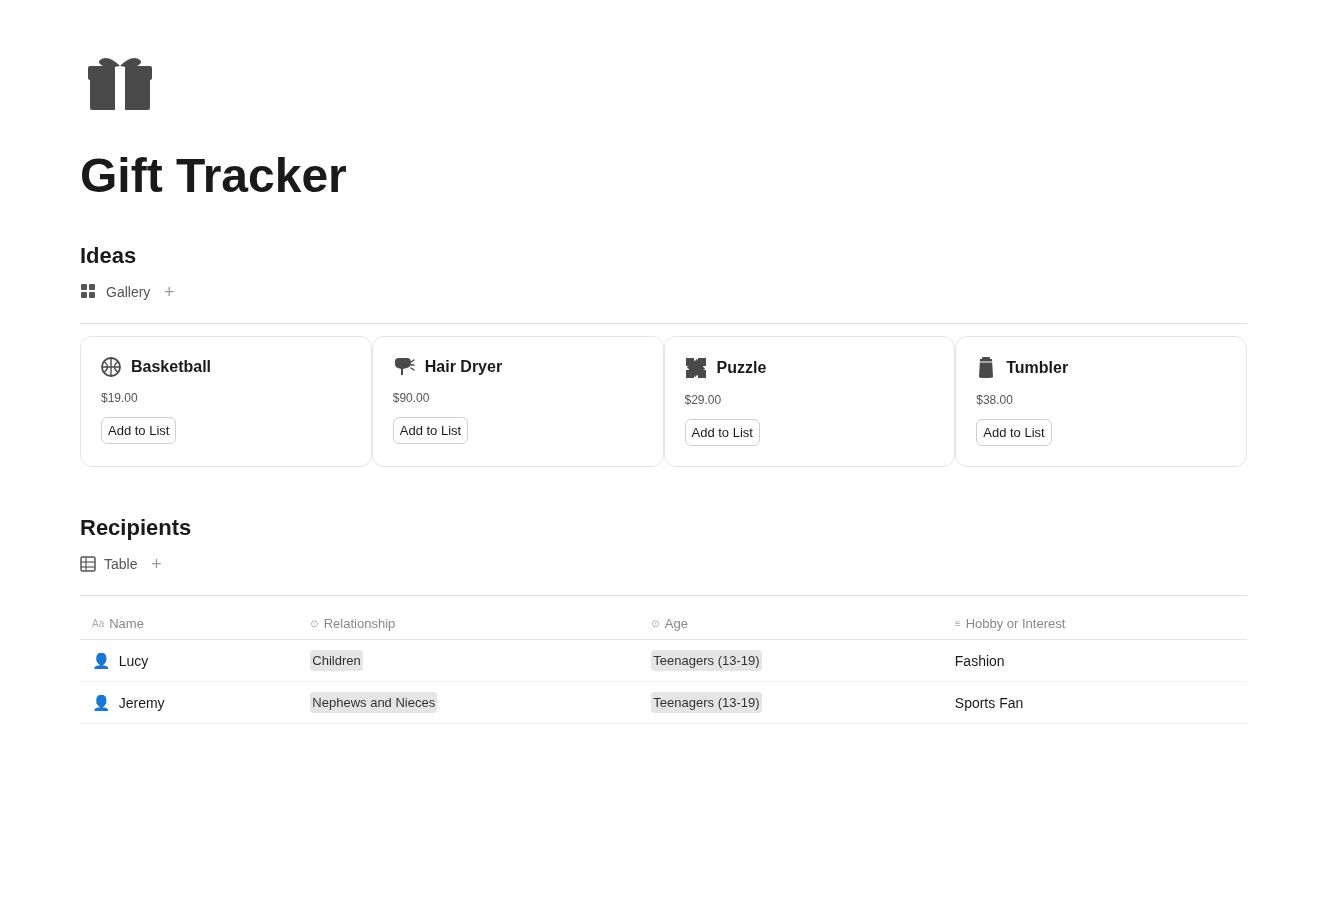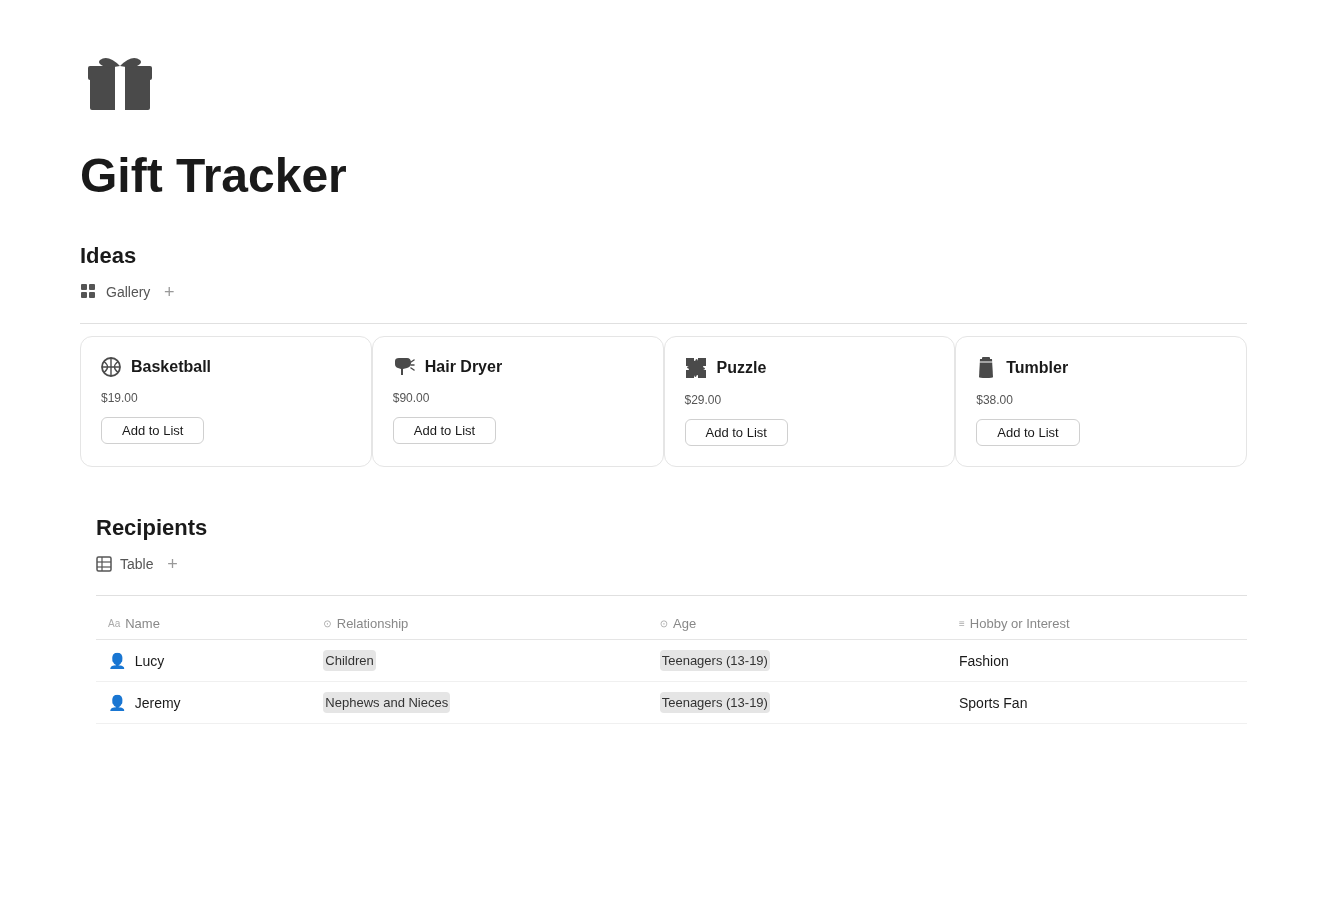--- a/index.html
+++ b/index.html
@@ -95,30 +95,29 @@
     .card-price {
       font-size: 12px;
       color: #555;
       margin-bottom: 12px;
     }
 
     .card-btn {
       border: 1px solid #d0d0d0;
       background: #fff;
       border-radius: 6px;
-      padding: 5px 20px;
+      padding: 5px 6px;
       font-size: 13px;
       color: #1a1a1a;
       cursor: pointer;
     }
 
     
     .recipients-section {
       margin-bottom: 40px;
-      margin-left: 16px;
     }
 
     
     .recipients-table {
       width: 100%;
       border-collapse: collapse;
     }
 
     .recipients-table th {
       text-align: left;

